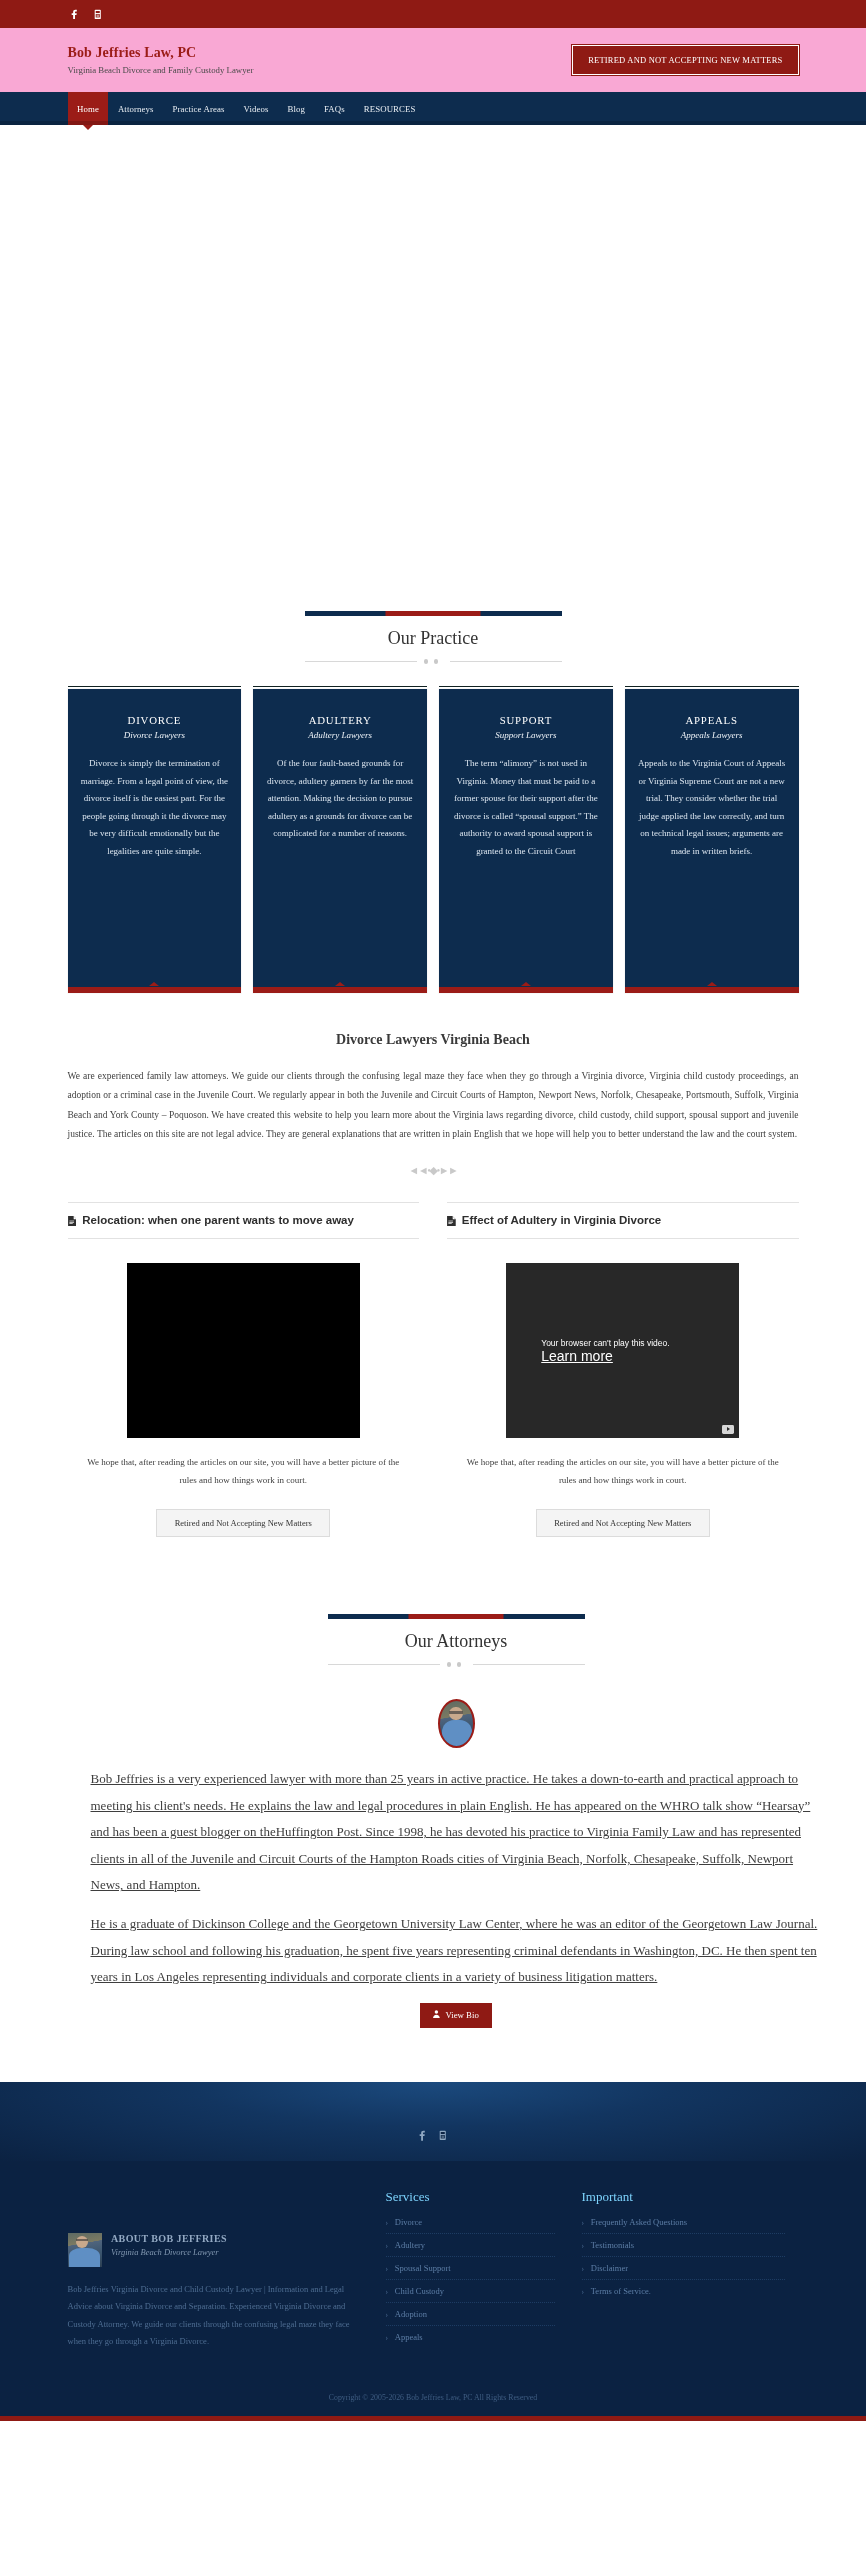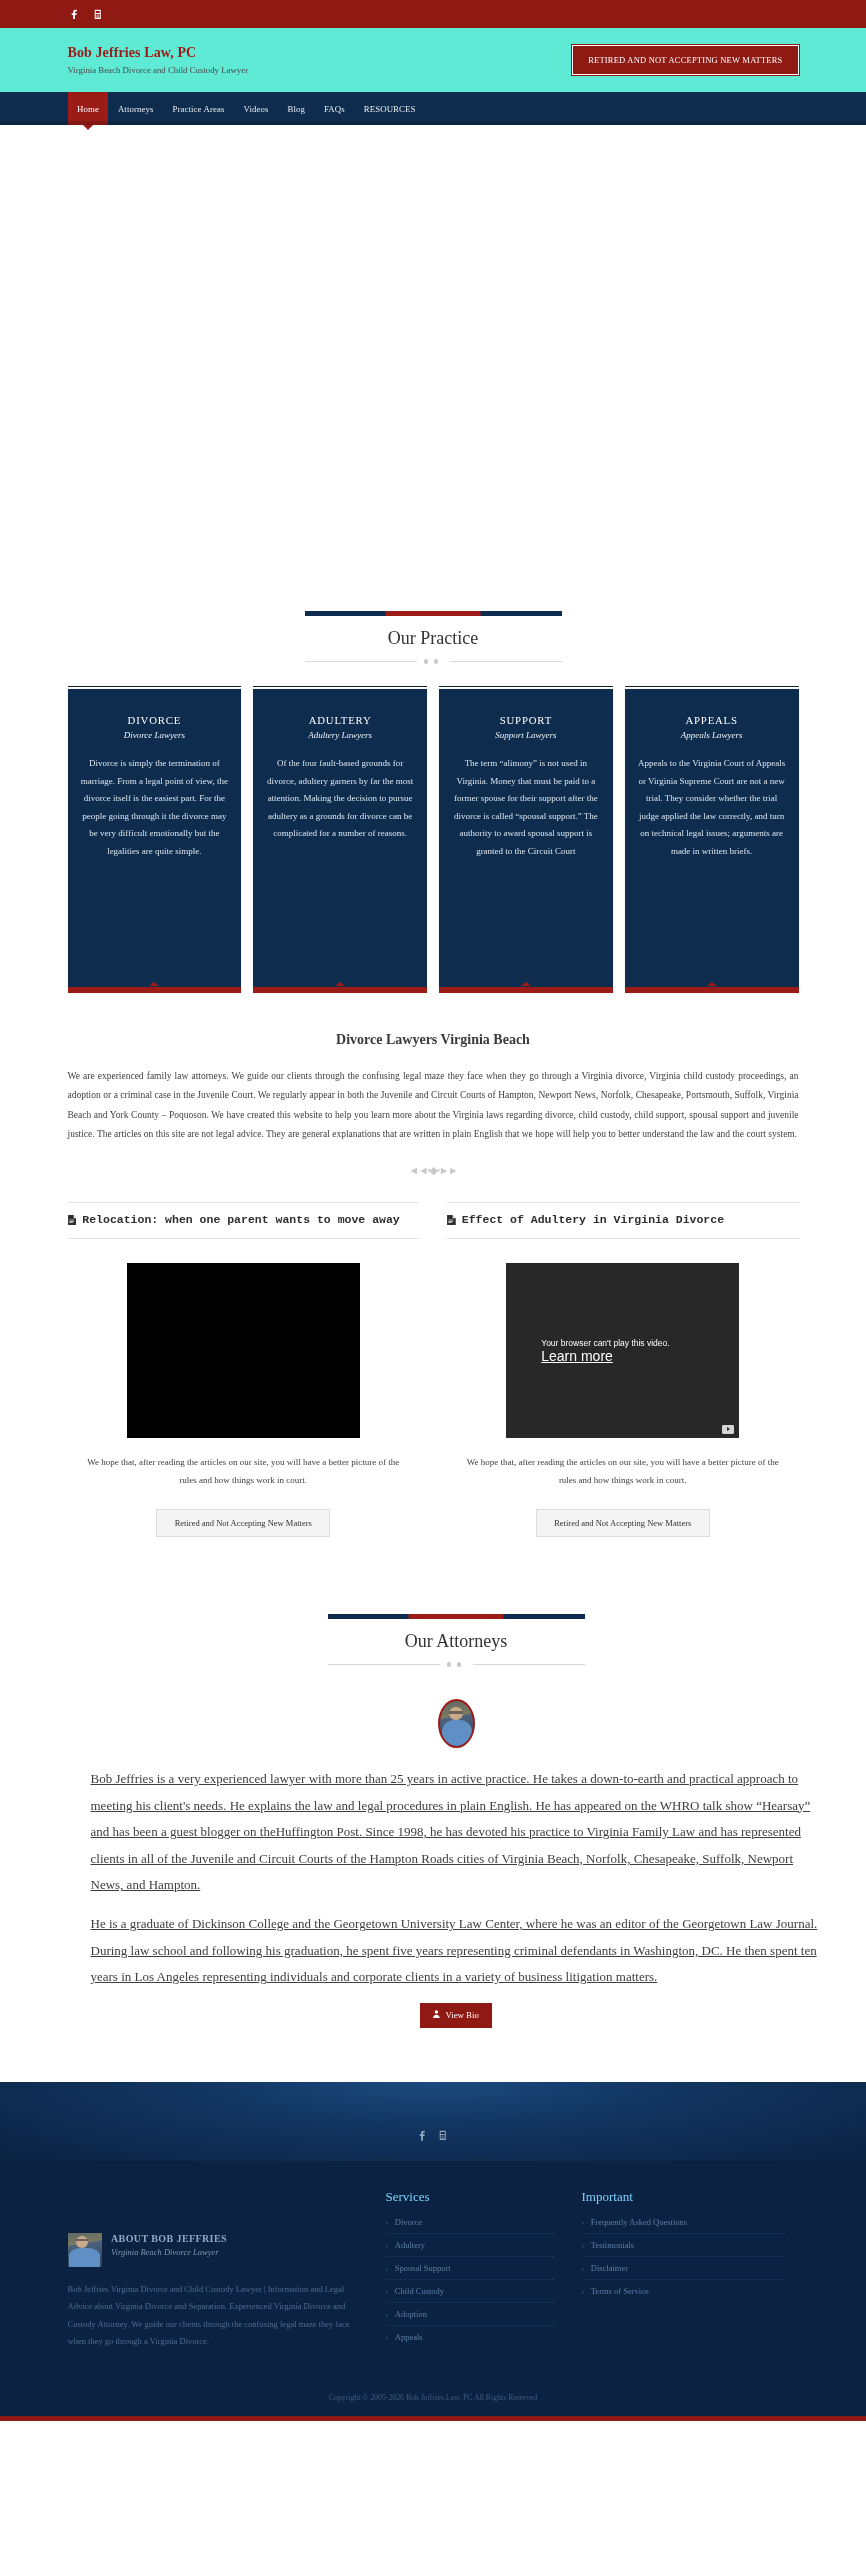--- a/index.html
+++ b/index.html
@@ -21,21 +21,21 @@
   }
   .topbar-inner { width: 731px; margin: 0 auto; display: flex; align-items: center; gap: 12px; }
   .soc {
     color: #ffffff; width: 12px; height: 12px;
     display: inline-flex; align-items: center; justify-content: center;
     font-size: 10px; line-height: 1; cursor: pointer;
   }
   .soc svg { display:block; }
 
   
-  .brandbar { background: #5eead4; height: 64px; display: flex; align-items: center; }
+  .brandbar { background: #f9a8d4; height: 64px; display: flex; align-items: center; }
   .brandbar-inner { width: 731px; margin: 0 auto; display: flex; align-items: center; justify-content: space-between; }
   .brand-title {
     font-family: "Liberation Serif", serif;
     color: #9b1c17; font-size: 14px; font-weight: bold; letter-spacing: 0.1px;
     margin-bottom: 3.4px;
   }
   .brand-sub { color: #4a4a4a; font-size: 8.8px; font-family: "Liberation Serif", serif; }
   .retired-btn {
     background: #8f1a14; color: #ffffff;
     border: 0.7px solid #ffffff;
@@ -111,21 +111,21 @@
   .intro h2 { text-align:center; font-size: 14px; font-weight: bold; color:#3a3a3a; font-family:"Liberation Serif",serif; }
   .intro p { margin-top: 19px; font-size: 9.5px; line-height: 2.05; color:#3e3e3e; text-align: justify; }
   .fleur { width: 731px; margin: 19px auto 0; text-align:center; color:#c9c9c9; font-size: 10.8px; letter-spacing:-1.4px; height: 15px; }
 
   
   .vids { width: 731px; margin: 23px auto 0; display:flex; gap: 28px; }
   .vcol { flex: 1; }
   .vhead { border-top: 0.7px solid #e2e2e2; border-bottom: 0.7px solid #e2e2e2; padding: 8.8px 0 8px; }
   .vhead h3 {
     font-size: 11.5px; font-weight: bold; color:#2e2e2e;
-    font-family:Liberation Mono, monospace; line-height: 1.45;
+    font-family:Liberation Sans, sans-serif; line-height: 1.45;
     display:flex; align-items:flex-start; gap:6px;
   }
   .doc-icon { flex: none; margin-top: 2px; }
   .player { margin: 24px auto 0; width: 233px; height: 175px; background:#000; position:relative; }
   .player.gray { background:#282828; }
   .msg { position:absolute; left:35px; top:50%; transform:translateY(-50%); color:#fff; }
   .msg .l1 { font-family:"Liberation Sans", sans-serif; font-size:8.5px; }
   .msg .l2 { font-family:"Liberation Sans", sans-serif; font-size:14px; text-decoration: underline; cursor:pointer; }
   .ytbtn {
     position:absolute; right:5.4px; bottom:4.7px; width:12px; height:8.8px;
@@ -226,21 +226,21 @@
             <rect x="5.2" y="11.2" width="3.6" height="0.7" fill="#fff"></rect>
           </svg>
       </span>
     </div>
   </div>
 
   <div class="brandbar">
     <div class="brandbar-inner">
       <div>
         <div class="brand-title">Bob Jeffries Law, PC</div>
-        <div class="brand-sub">Virginia Beach Divorce and Child Custody Lawyer</div>
+        <div class="brand-sub">Virginia Beach Divorce and Family Custody Lawyer</div>
       </div>
       <div class="retired-btn">RETIRED AND NOT ACCEPTING NEW MATTERS</div>
     </div>
   </div>
 
   <div class="navbar">
     <div class="nav-inner">
       <div class="nav-item active">Home</div>
       <div class="nav-item">Attorneys</div>
       <div class="nav-item">Practice Areas</div>

